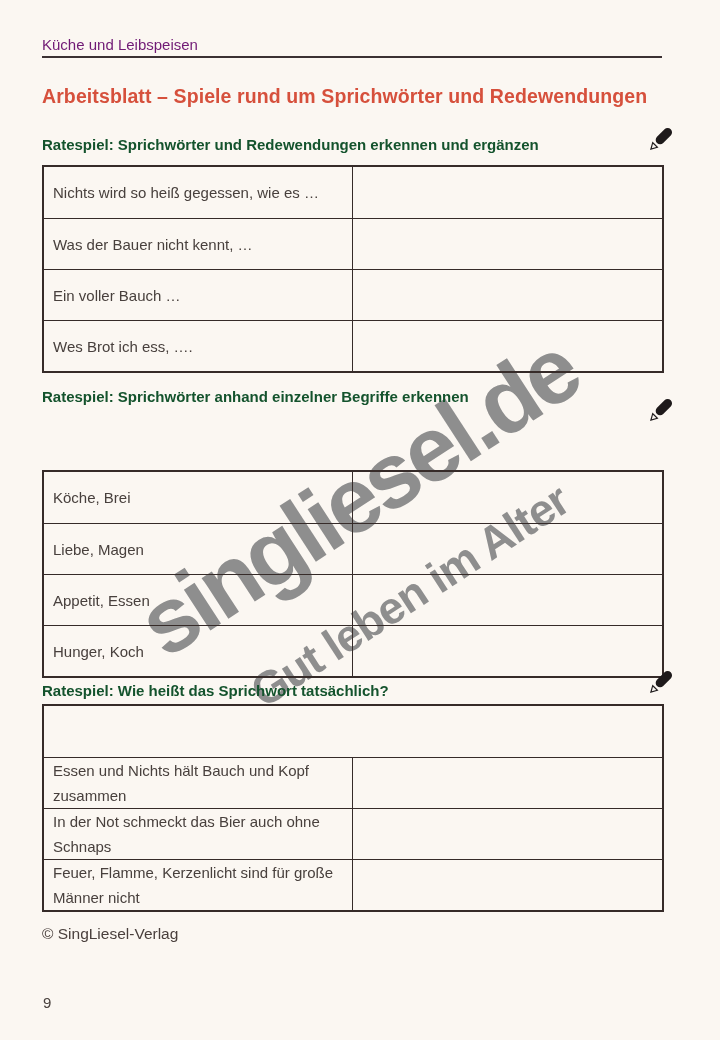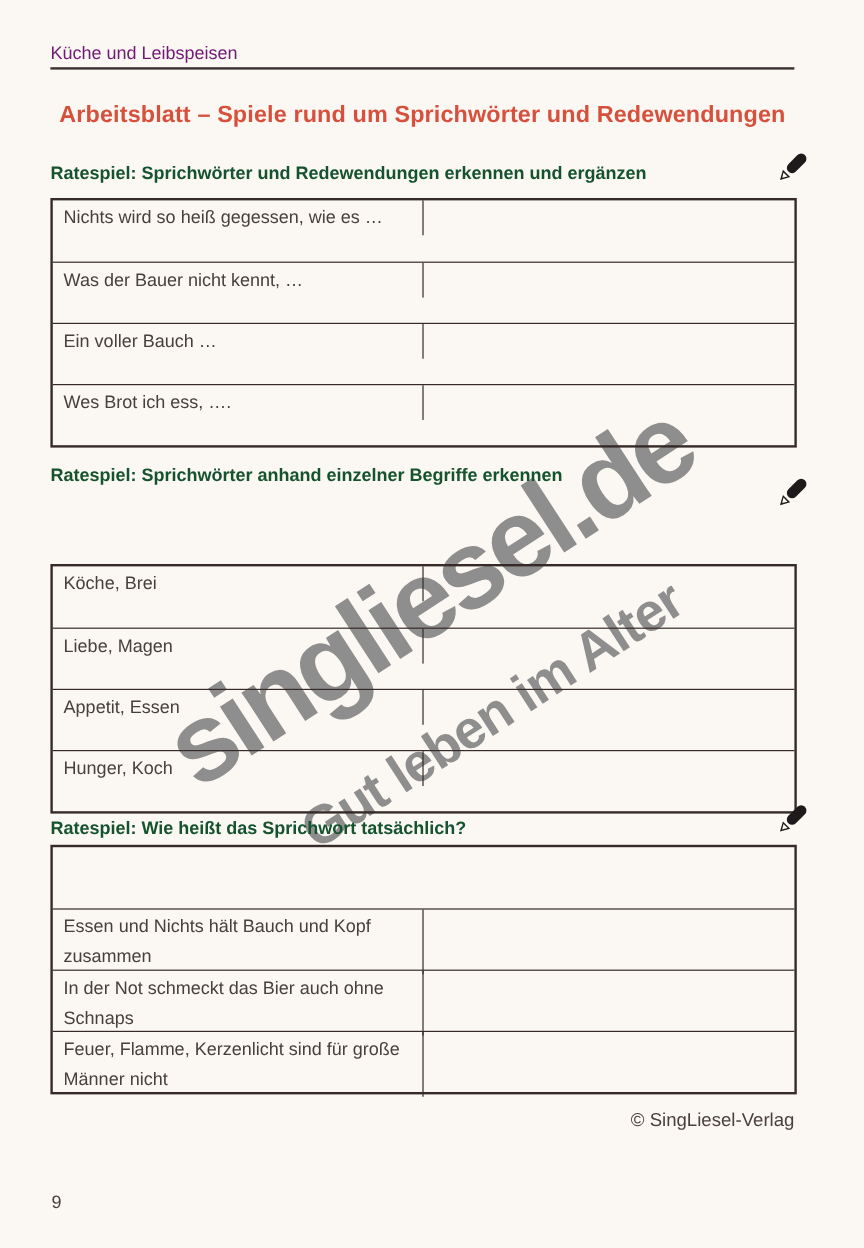--- a/index.html
+++ b/index.html
@@ -34,21 +34,21 @@
   .header-label{
     position:absolute;left:42px;top:36px;
     font-size:15px;color:#701a75;
   }
   .header-rule{
     position:absolute;left:42px;top:56px;
     width:620px;height:2px;background:#3b3133;
   }
   .page-title{
     position:absolute;left:42px;top:85px;width:620px;
-    text-align:center;
+    text-align:left;
     font-size:19.5px;font-weight:bold;
     color:#d6503c;
     letter-spacing:0.1px;
   }
   .section-heading{
     position:absolute;left:42px;width:560px;
     font-size:15px;font-weight:bold;color:#14532d;
   }
   .sec1-h{top:136px;}
   .sec2-h{top:388px;}
@@ -63,34 +63,32 @@
     position:absolute;left:42px;width:618px;
     border:2px solid #362b29;
   }
   .t1{top:165px;}
   .t2{top:434px;margin-top:36px;}
   .t3{top:704px;}
   .qrow{
     display:flex;height:51px;
     border-top:1.5px solid #362b29;
     box-sizing:border-box;
-    flex-direction:column;
   }
   .qrow:first-child{border-top:none;}
   .qcell-l{
     width:50%;box-sizing:border-box;
     border-right:1.5px solid #362b29;
     display:flex;align-items:center;
     padding:2px 9px;
     font-size:15px;line-height:25px;color:#48403d;
   }
   .qcell-r{flex:1;}
   .copyright{
     position:absolute;left:42px;top:925px;width:620px;
-    text-align:right;
     font-size:15.5px;color:#4a403d;
   }
   .page-number{
     position:absolute;left:43px;top:994px;
     font-size:15px;color:#48403d;
   }
 </style>
 </head>
 <body>
 

